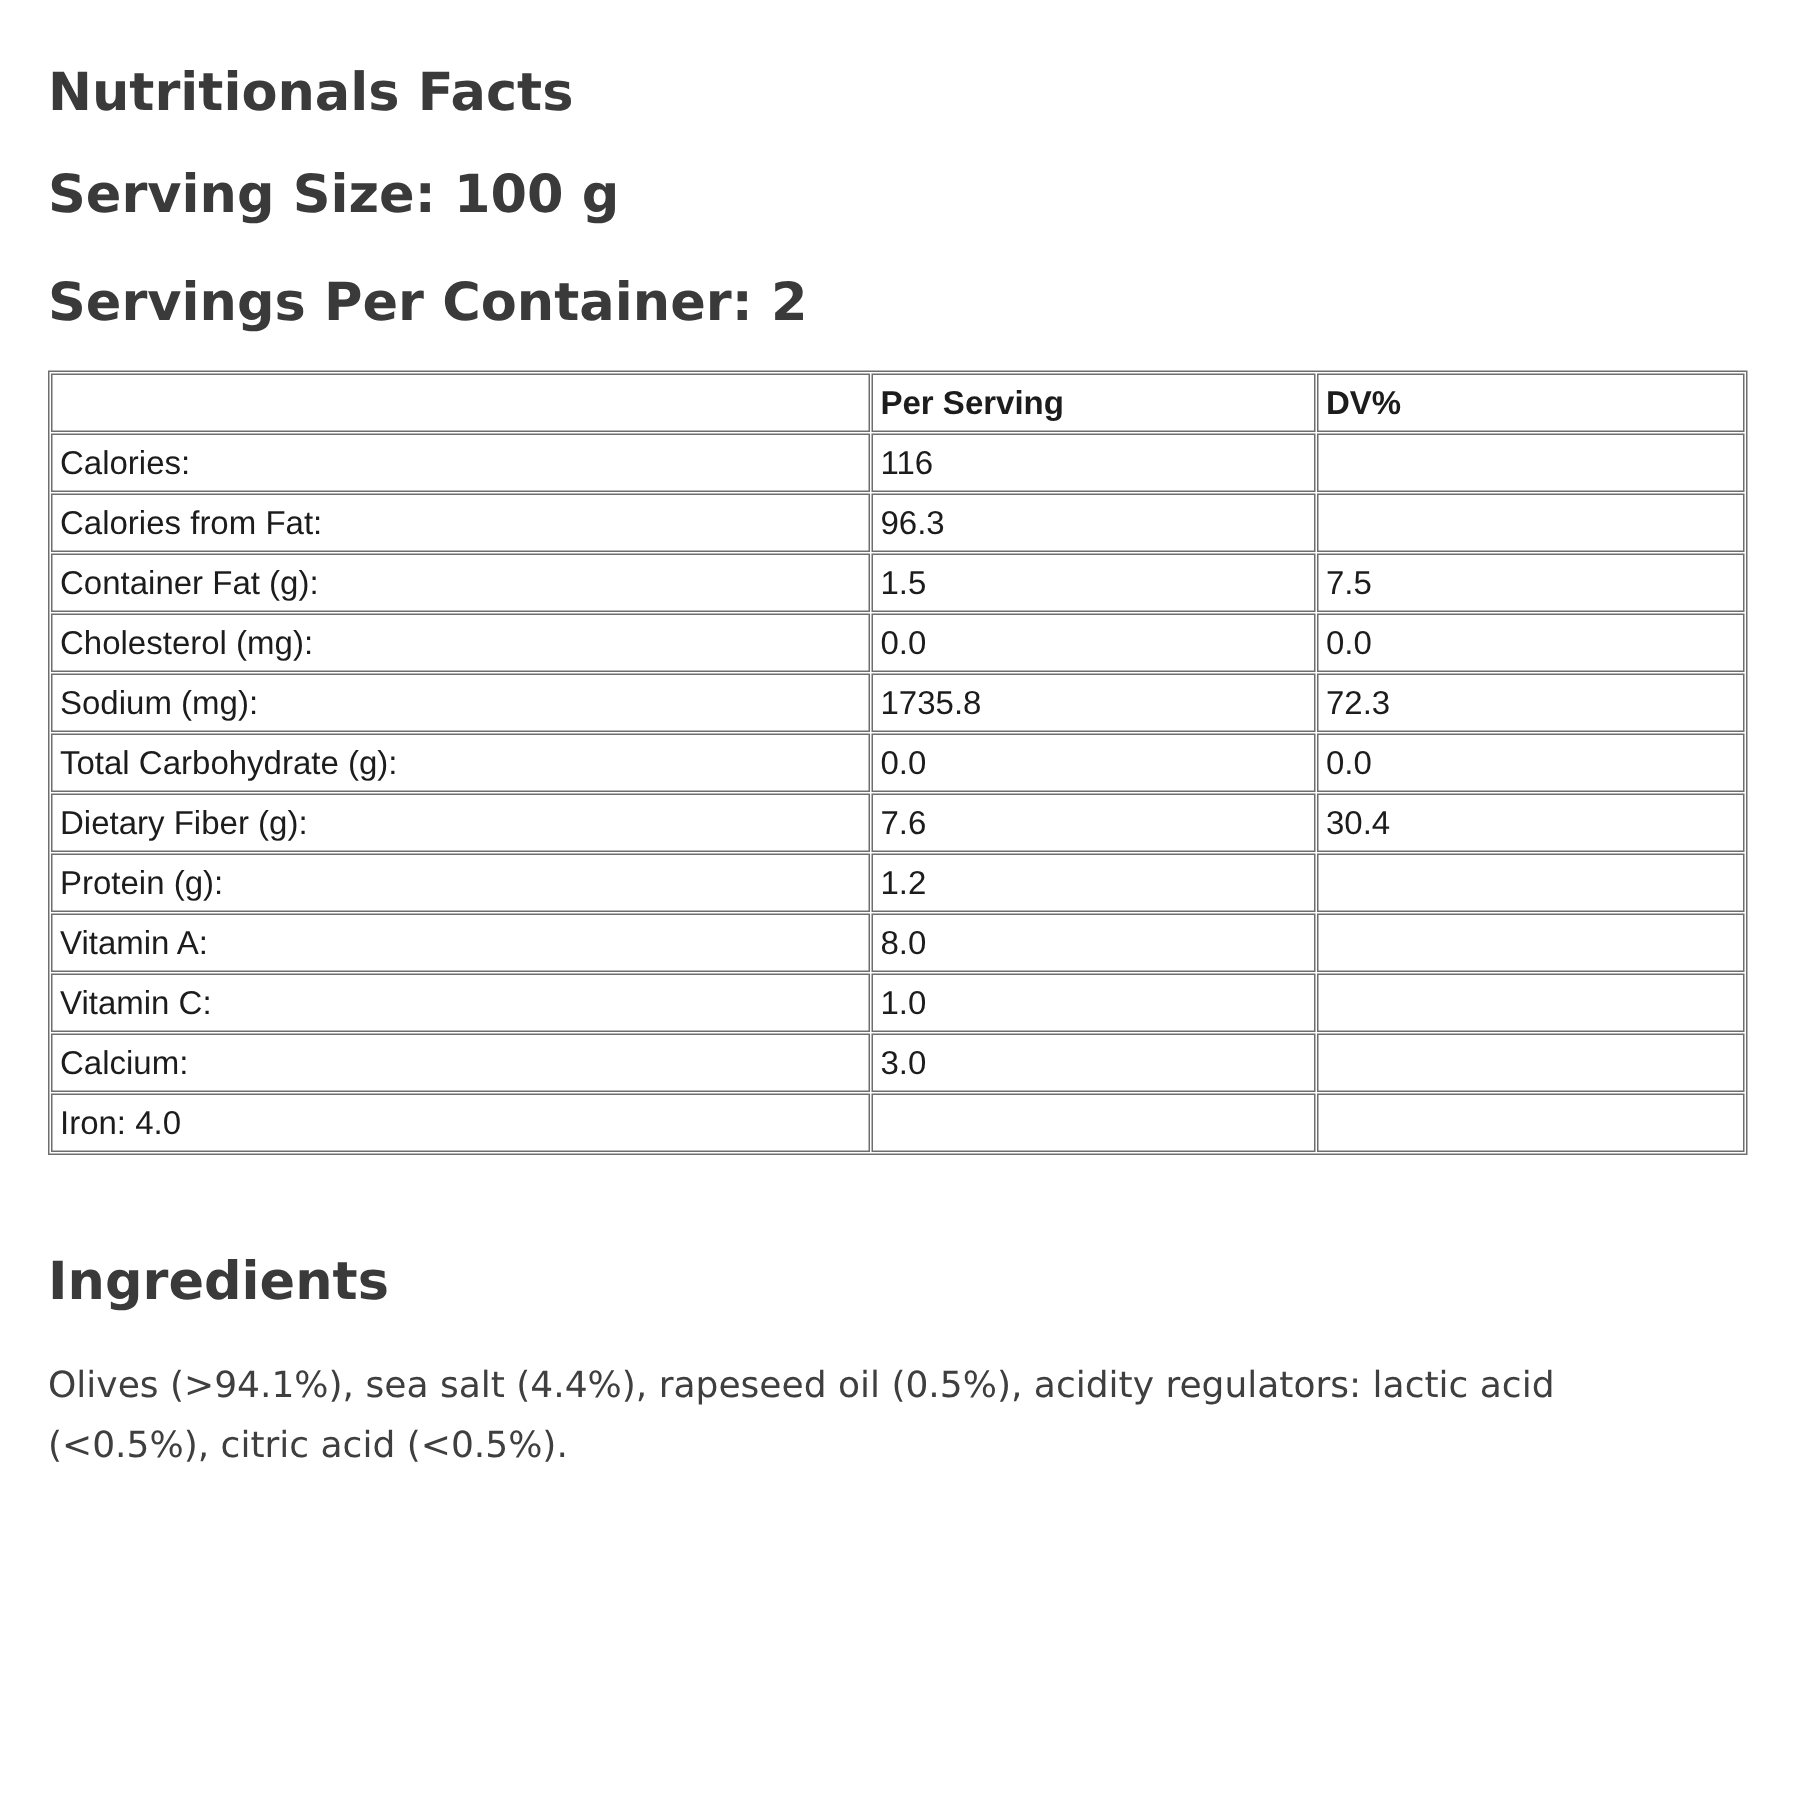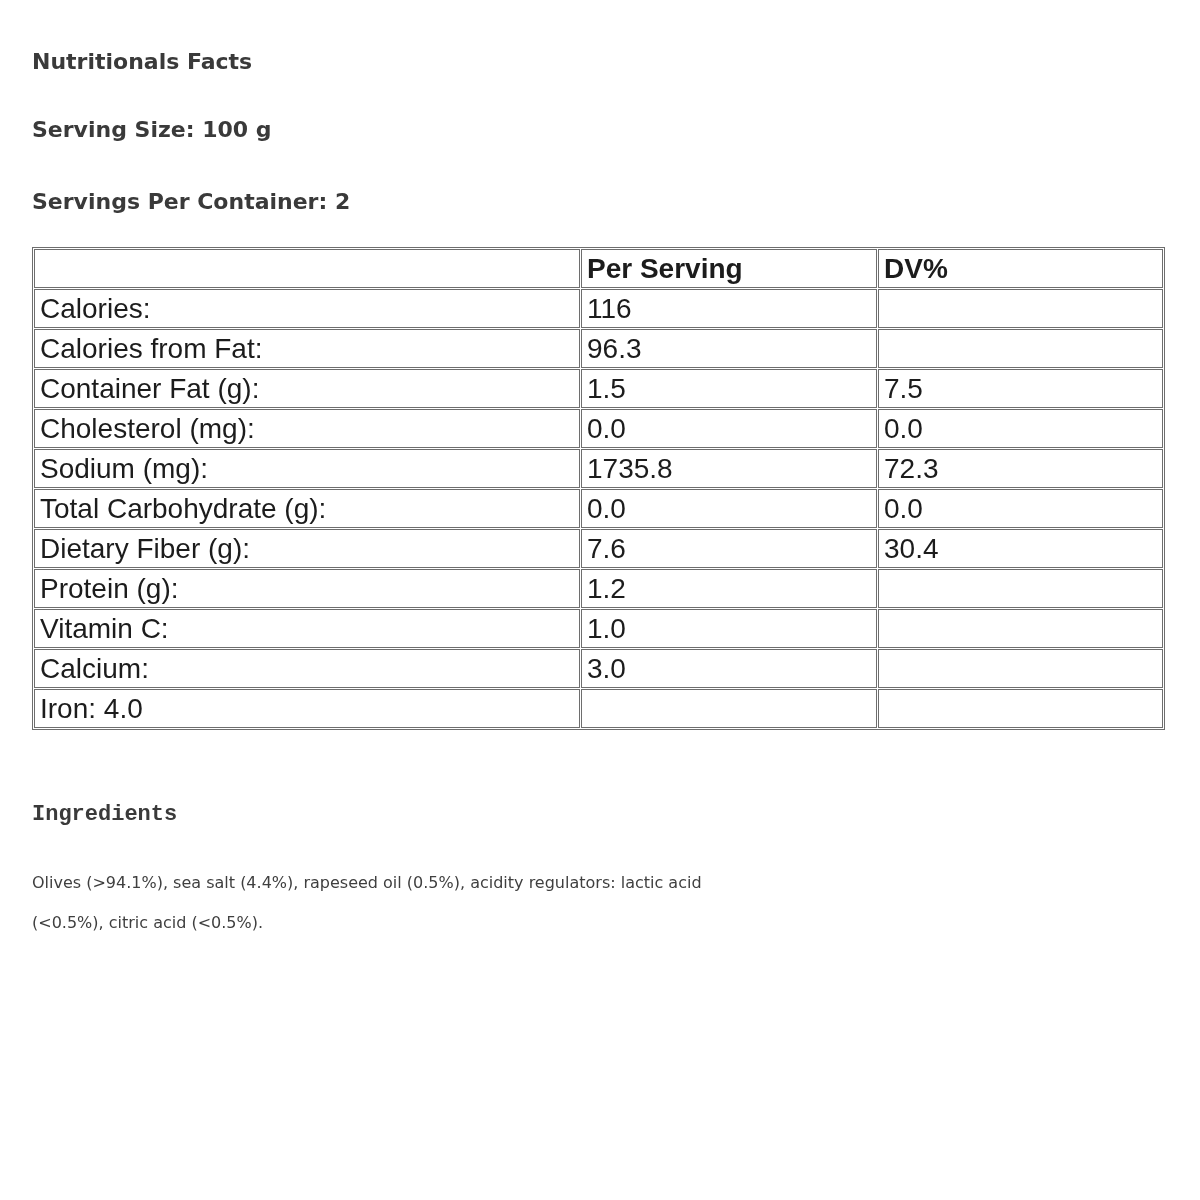--- a/index.html
+++ b/index.html
@@ -9,21 +9,21 @@
   body {
     width: 1200px;
     height: 1200px;
     background: var(--page_bg, #ffffff);
     overflow: hidden;
     font-family: "DejaVu Sans", sans-serif;
   }
   .heading {
     font-family: "DejaVu Sans", sans-serif;
     font-weight: bold;
-    font-size: 22px;
+    font-size: 35px;
     line-height: 32px;
     color: var(--heading_text, #3a3a3a);
   }
   #page-title        { margin: 46px 0 0 32px; }
   #serving-size      { margin: 36px 0 0 32px; }
   #servings-per      { margin: 40px 0 0 32px; }
 
   table.nutrition {
     margin: 29px 0 0 32px;
     width: 1133px;
@@ -36,35 +36,35 @@
   table.nutrition col.c1 { width: 546px; }
   table.nutrition col.c2 { width: 296px; }
   table.nutrition col.c3 { width: 285px; }
   table.nutrition th,
   table.nutrition td {
     box-sizing: border-box;
     border: 1px solid var(--table_border, #6e6e6e);
     height: 39px;
     padding: 0 2px 0 5px;
     font-family: "Liberation Sans", sans-serif;
-    font-size: 28px;
+    font-size: 22px;
     color: var(--table_text, #1c1c1c);
     text-align: left;
     vertical-align: middle;
     white-space: nowrap;
     overflow: hidden;
   }
   table.nutrition th {
     font-weight: bold;
   }
-  #ingredients-heading { margin: 69px 0 0 32px; font-family: Liberation Mono, monospace; }
+  #ingredients-heading { margin: 69px 0 0 32px; }
   .ingredients-para {
     margin: 32px 16px 0 32px;
     font-family: "DejaVu Sans", sans-serif;
-    font-size: 16px;
+    font-size: 24px;
     line-height: 40px;
     color: var(--body_text, #3f3f3f);
     white-space: nowrap;
   }
 </style>
 </head>
 <body>
 
 <div id="page-title" class="heading">Nutritionals Facts</div>
 
@@ -118,20 +118,25 @@
       <td>Dietary Fiber (g):</td>
       <td>7.6</td>
       <td>30.4</td>
     </tr>
     <tr>
       <td>Protein (g):</td>
       <td>1.2</td>
       <td></td>
     </tr>
     <tr>
+      <td>Vitamin A:</td>
+      <td>8.0</td>
+      <td></td>
+    </tr>
+    <tr>
       <td>Vitamin C:</td>
       <td>1.0</td>
       <td></td>
     </tr>
     <tr>
       <td>Calcium:</td>
       <td>3.0</td>
       <td></td>
     </tr>
     <tr>

